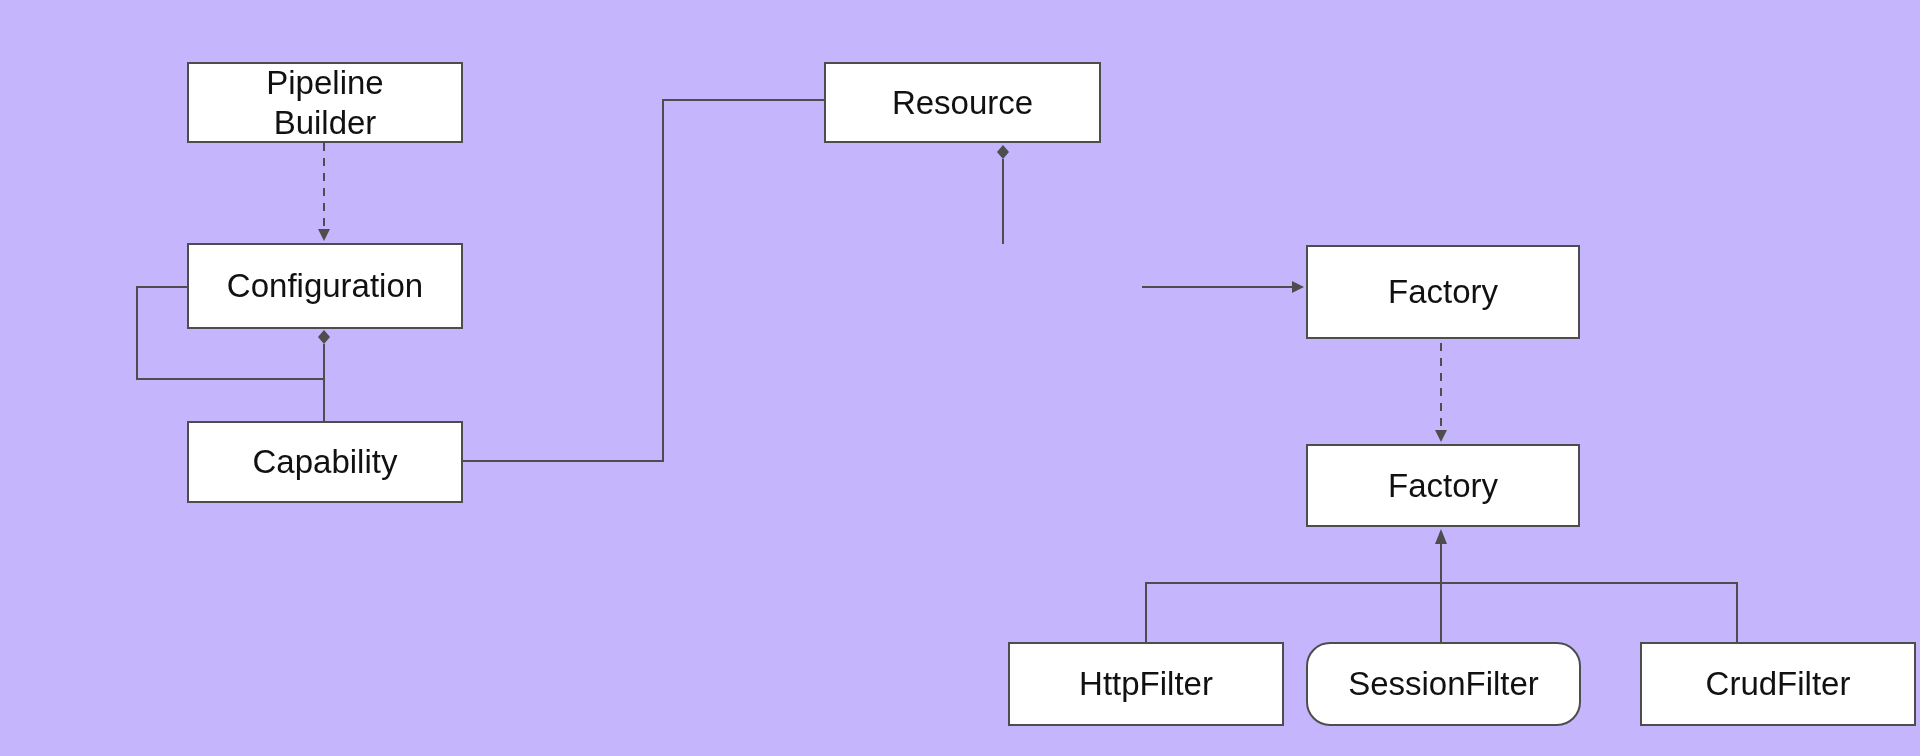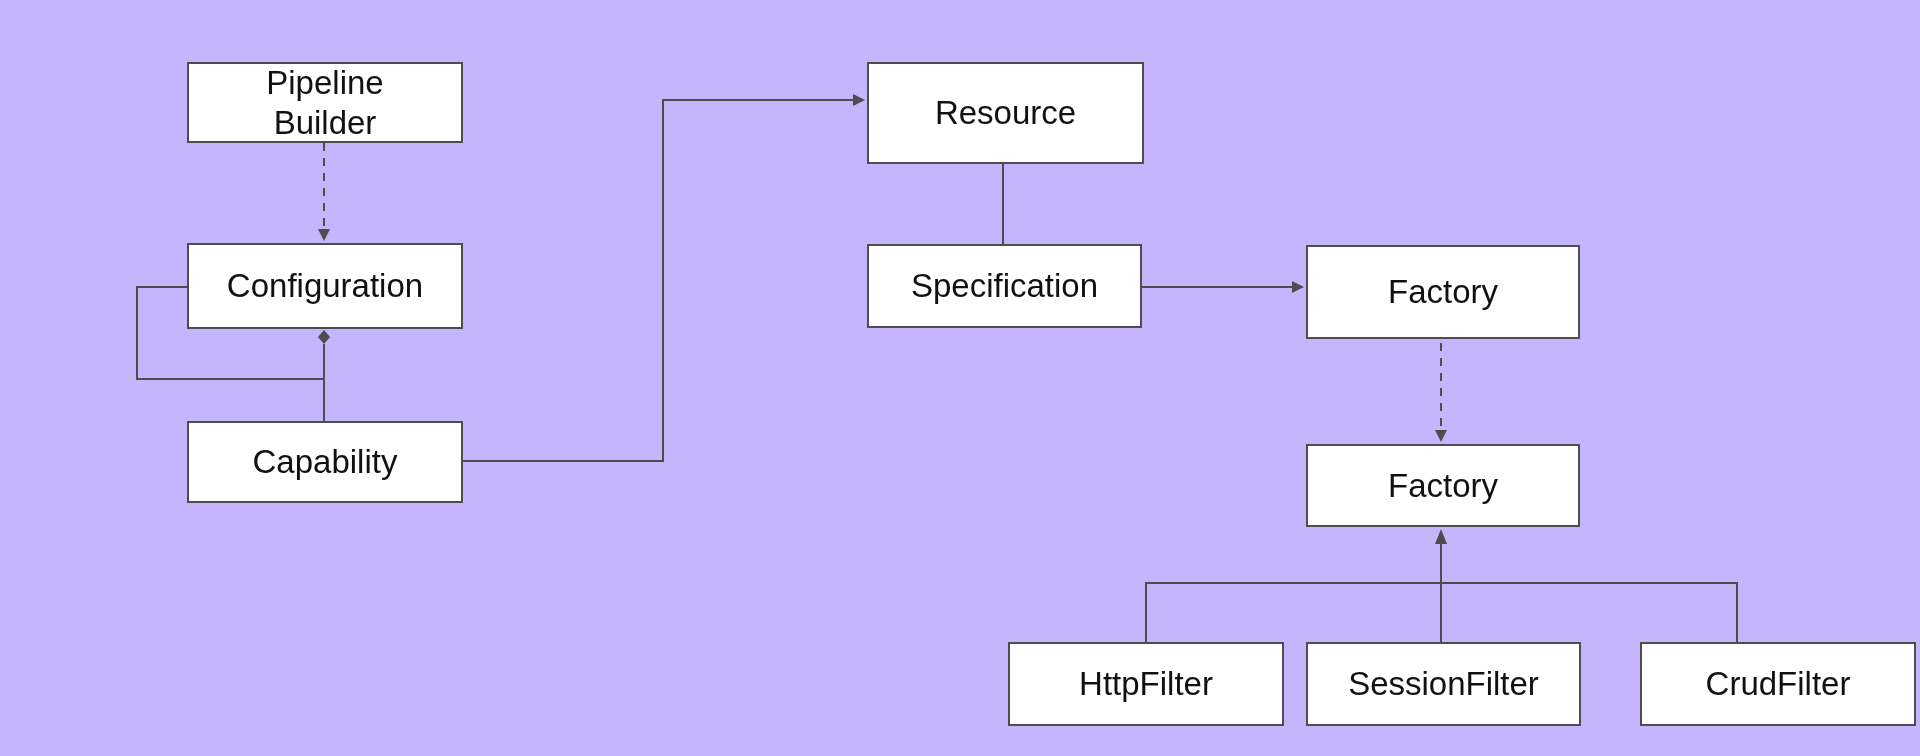--- a/index.html
+++ b/index.html
@@ -33,26 +33,26 @@
     text-align: center;
     font-size: 33px;
     line-height: 40px;
     color: #111111;
     white-space: pre-line;
   }
   
   .n-pipeline-builder { left: 187px; top: 62px;  width: 276px; height: 81px; }
   .n-configuration    { left: 187px; top: 243px; width: 276px; height: 86px; }
   .n-capability       { left: 187px; top: 421px; width: 276px; height: 82px; }
-  .n-resource         { left: 867px; top: 62px;  width: 277px; height: 102px; }
+  .n-resource         { left: 824px; top: 62px;  width: 277px; height: 81px; }
   .n-specification    { left: 867px; top: 244px; width: 275px; height: 84px; }
   .n-factory          { left: 1306px; top: 245px; width: 274px; height: 94px; }
   .n-filter           { left: 1306px; top: 444px; width: 274px; height: 83px; }
   .n-http-filter      { left: 1008px; top: 642px; width: 276px; height: 84px; }
-  .n-session-filter   { left: 1306px; top: 642px; width: 275px; height: 84px; }
+  .n-session-filter   { left: 1306px; top: 642px; width: 275px; height: 84px; border-radius: 24px; }
   .n-crud-filter      { left: 1600px; top: 642px; width: 276px; height: 84px; margin-left: 40px; }
 
   .edge {
     fill: none;
     stroke: #4d4d4d;
     stroke-width: 2;
   }
   .edge.dashed { stroke-dasharray: 8 7; }
   .head { fill: #4d4d4d; stroke: none; }
 </style>
@@ -90,21 +90,20 @@
 
   <div class="node n-pipeline-builder">Pipeline
 Builder</div>
 
   <div class="node n-configuration">Configuration</div>
 
   <div class="node n-capability">Capability</div>
 
   <div class="node n-resource">Resource</div>
 
-  <div class="node n-specification">Specification</div>
 
   <div class="node n-factory">Factory</div>
 
   <div class="node n-filter">Factory</div>
 
   <div class="node n-http-filter">HttpFilter</div>
 
   <div class="node n-session-filter">SessionFilter</div>
 
   <div class="node n-crud-filter">CrudFilter</div>

